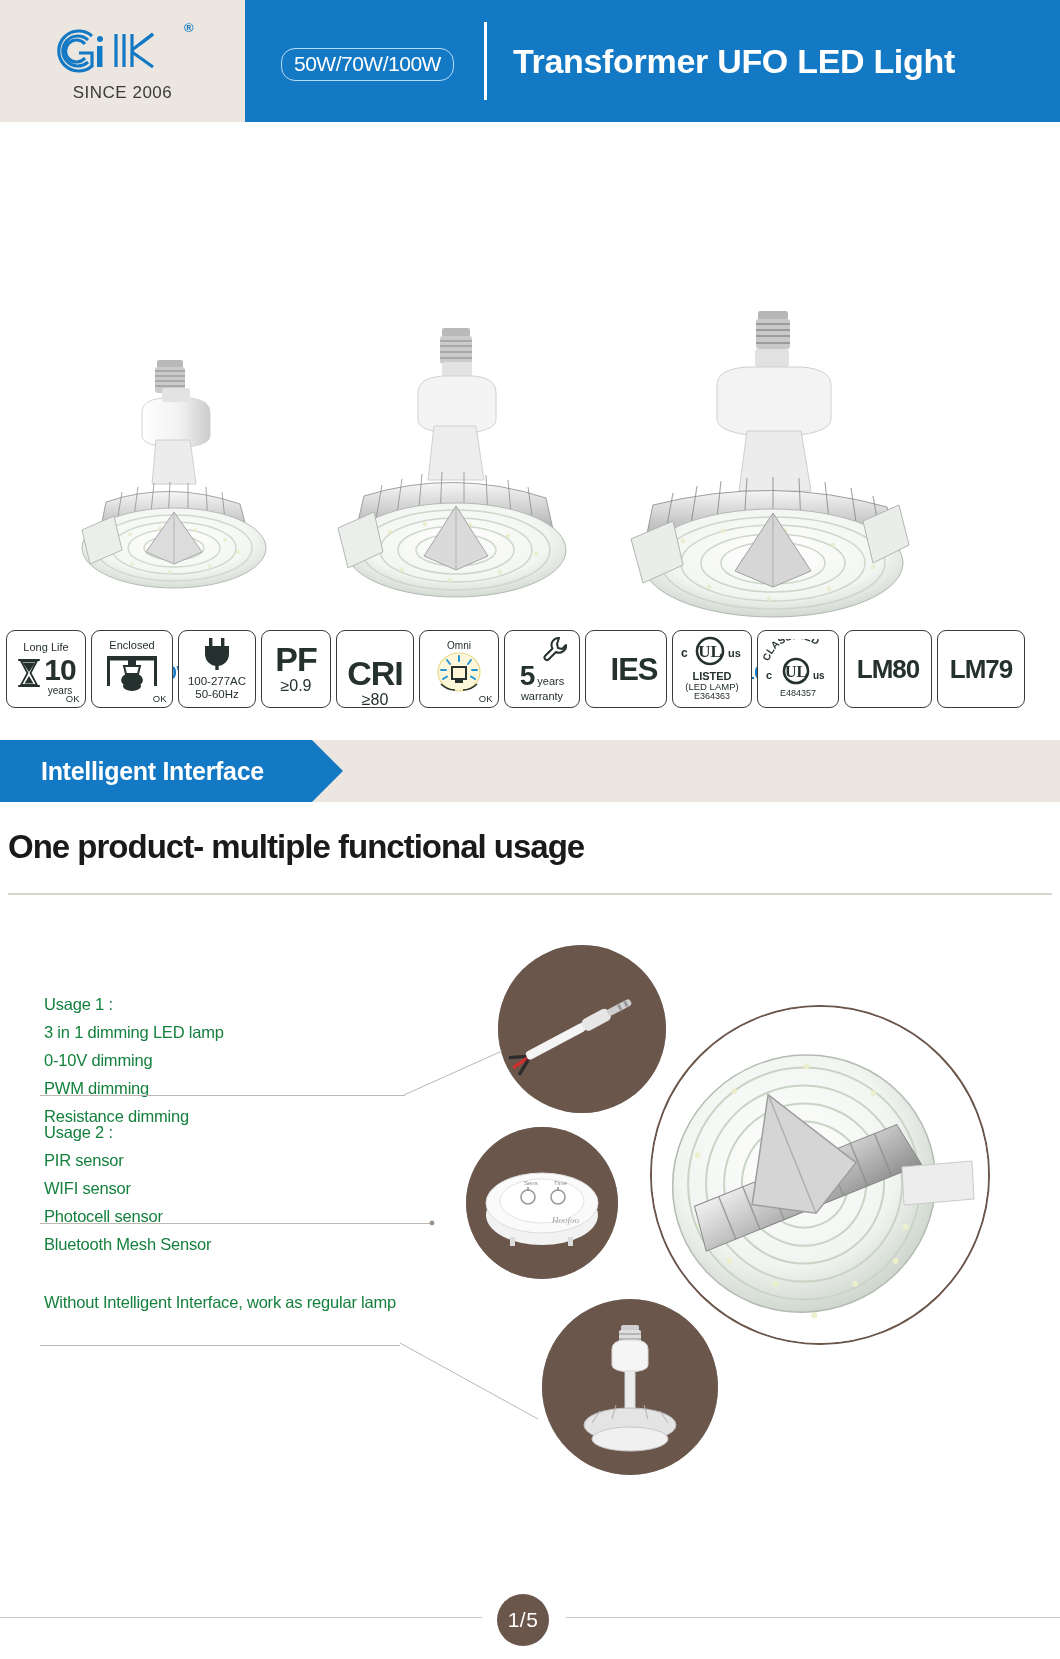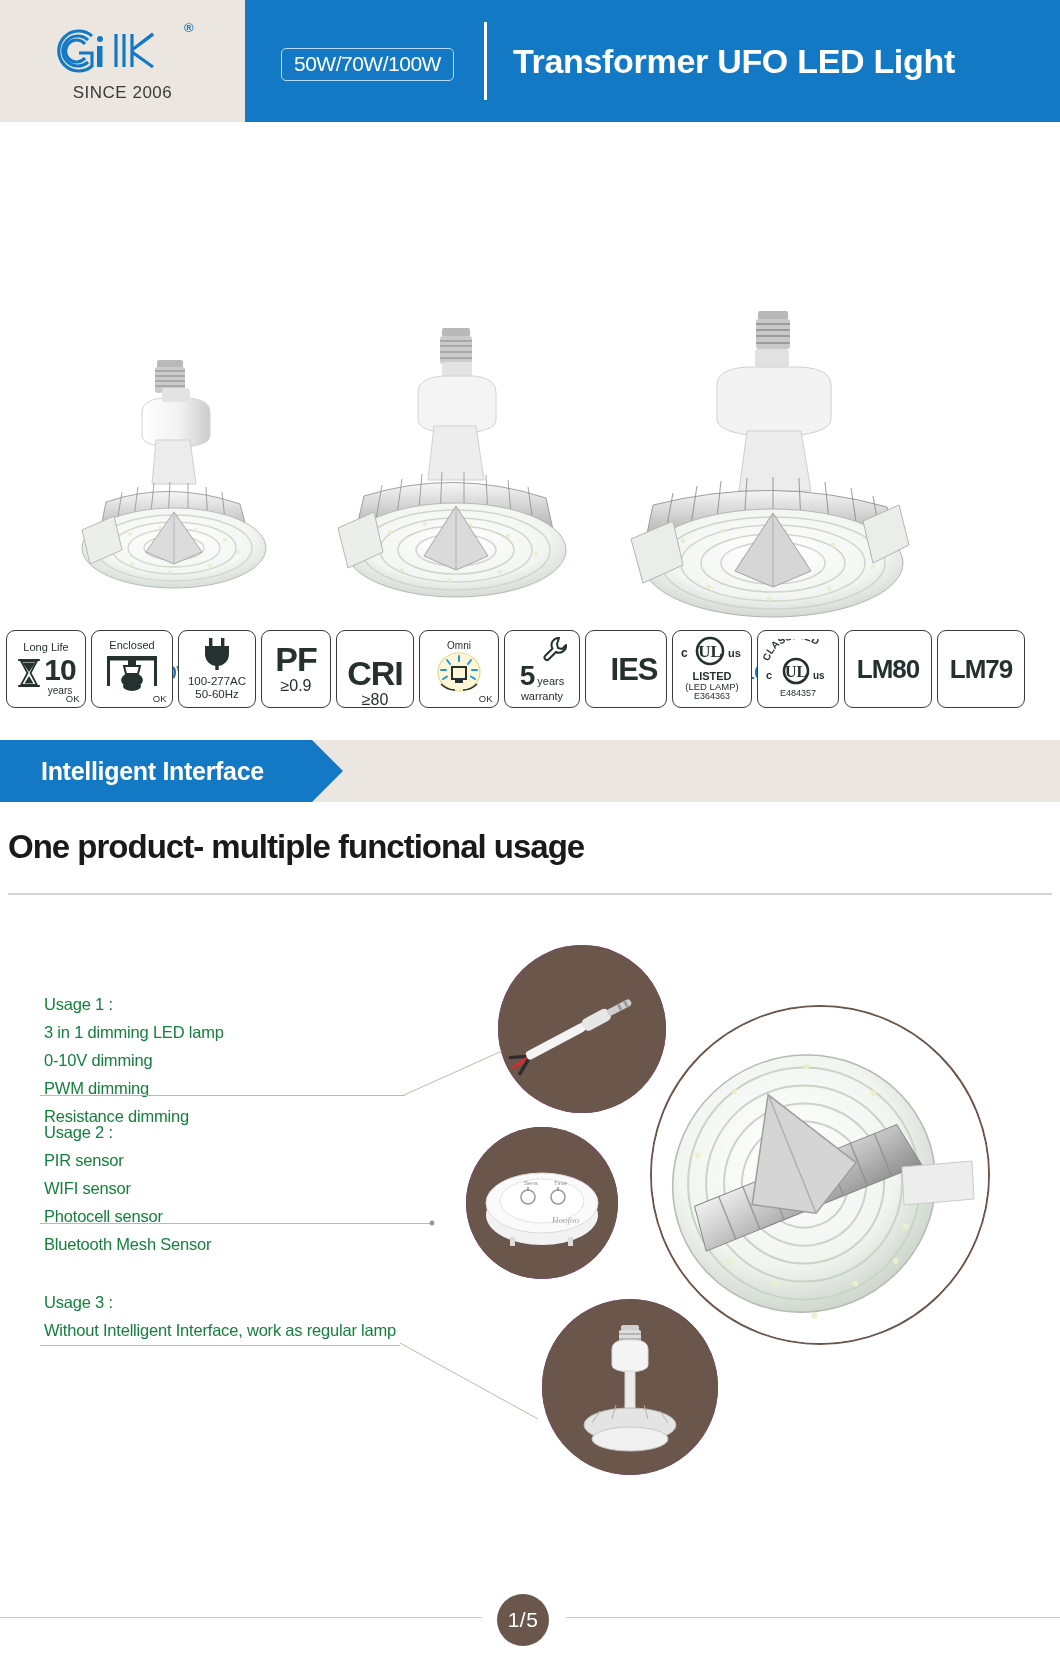--- a/index.html
+++ b/index.html
@@ -32,21 +32,21 @@
   .header-main {
     flex:1; background:#1479c4; display:flex; align-items:center;
     padding-left:36px; color:#fff; position:relative;
   }
   .model-block { display:flex; flex-direction:column; align-items:center; }
   .model-name {
     font-size:40px; font-weight:bold; letter-spacing:-0.5px;
     font-family:"Liberation Sans", sans-serif; line-height:1;
   }
   .model-watts {
-    margin-top:7px; border:1.5px solid #b9dcf5; border-radius:5px;
+    margin-top:7px; border:1.5px solid #b9dcf5; border-radius:14px;
     padding:3px 12px 4px; font-size:21px; letter-spacing:-0.5px;
     font-family:"Liberation Sans", sans-serif;
   }
   .header-divider { width:3px; height:78px; background:#ffffff; margin:0 26px 0 30px; }
   .header-title {
     font-size:34px; font-weight:bold; letter-spacing:-0.3px;
     font-family:"Liberation Sans", sans-serif;
   }
 
   
@@ -101,21 +101,21 @@
   .headline-rule { position:absolute; left:8px; top:893px; width:1044px; height:1.5px; background:#d8d3cc; }
 
   
   .usage-area { position:absolute; left:0; top:905px; width:1060px; height:600px; }
   .usage-block { position:absolute; font-family:"Liberation Sans", sans-serif; color:#15803d; }
   .usage-line { font-size:16.5px; line-height:28px; white-space:nowrap; letter-spacing:-0.2px; }
   .leader { position:absolute; height:1px; background:#bdb8b2; }
 
   
   .photo-circle { position:absolute; border-radius:50%; overflow:hidden; }
-  .pc-brown { background:#a21caf; }
+  .pc-brown { background:#a3a3a3; }
   .ring-circle {
     position:absolute; border-radius:50%; border:2px solid #6b564b;
     background:#fff; overflow:hidden;
   }
 
   
   .footer { position:absolute; left:0; top:1590px; width:1060px; height:56px; }
   .foot-rule { position:absolute; top:27px; height:1px; background:#cfcac4; }
   .page-badge {
     position:absolute; left:497px; top:1594px; width:52px; height:52px;
@@ -640,21 +640,20 @@
     <div class="usage-line">WIFI sensor</div>
     <div class="usage-line">Photocell sensor</div>
     <div class="usage-line">Bluetooth Mesh Sensor</div>
   </div>
   <div class="leader" style="left:40px; top:318px; width:390px;"></div>
   <svg style="position:absolute; left:424px; top:312px;" width="20" height="14">
     <circle cx="8" cy="6" r="2.4" fill="#9c948c"></circle>
   </svg>
 
   <div class="usage-block" style="left:44px; top:383px;">
-    <div class="usage-line">Usage 3 :</div>
     <div class="usage-line">Without Intelligent Interface, work as regular lamp</div>
   </div>
   <div class="leader" style="left:40px; top:440px; width:360px;"></div>
   <svg style="position:absolute; left:398px; top:436px;" width="150" height="90">
     <path d="M2 2 L140 78" stroke="#bdb8b2" stroke-width="1" fill="none"></path>
   </svg>
 </div>
 
 <div class="footer">
   <div class="foot-rule" style="left:0px; width:482px;"></div>

